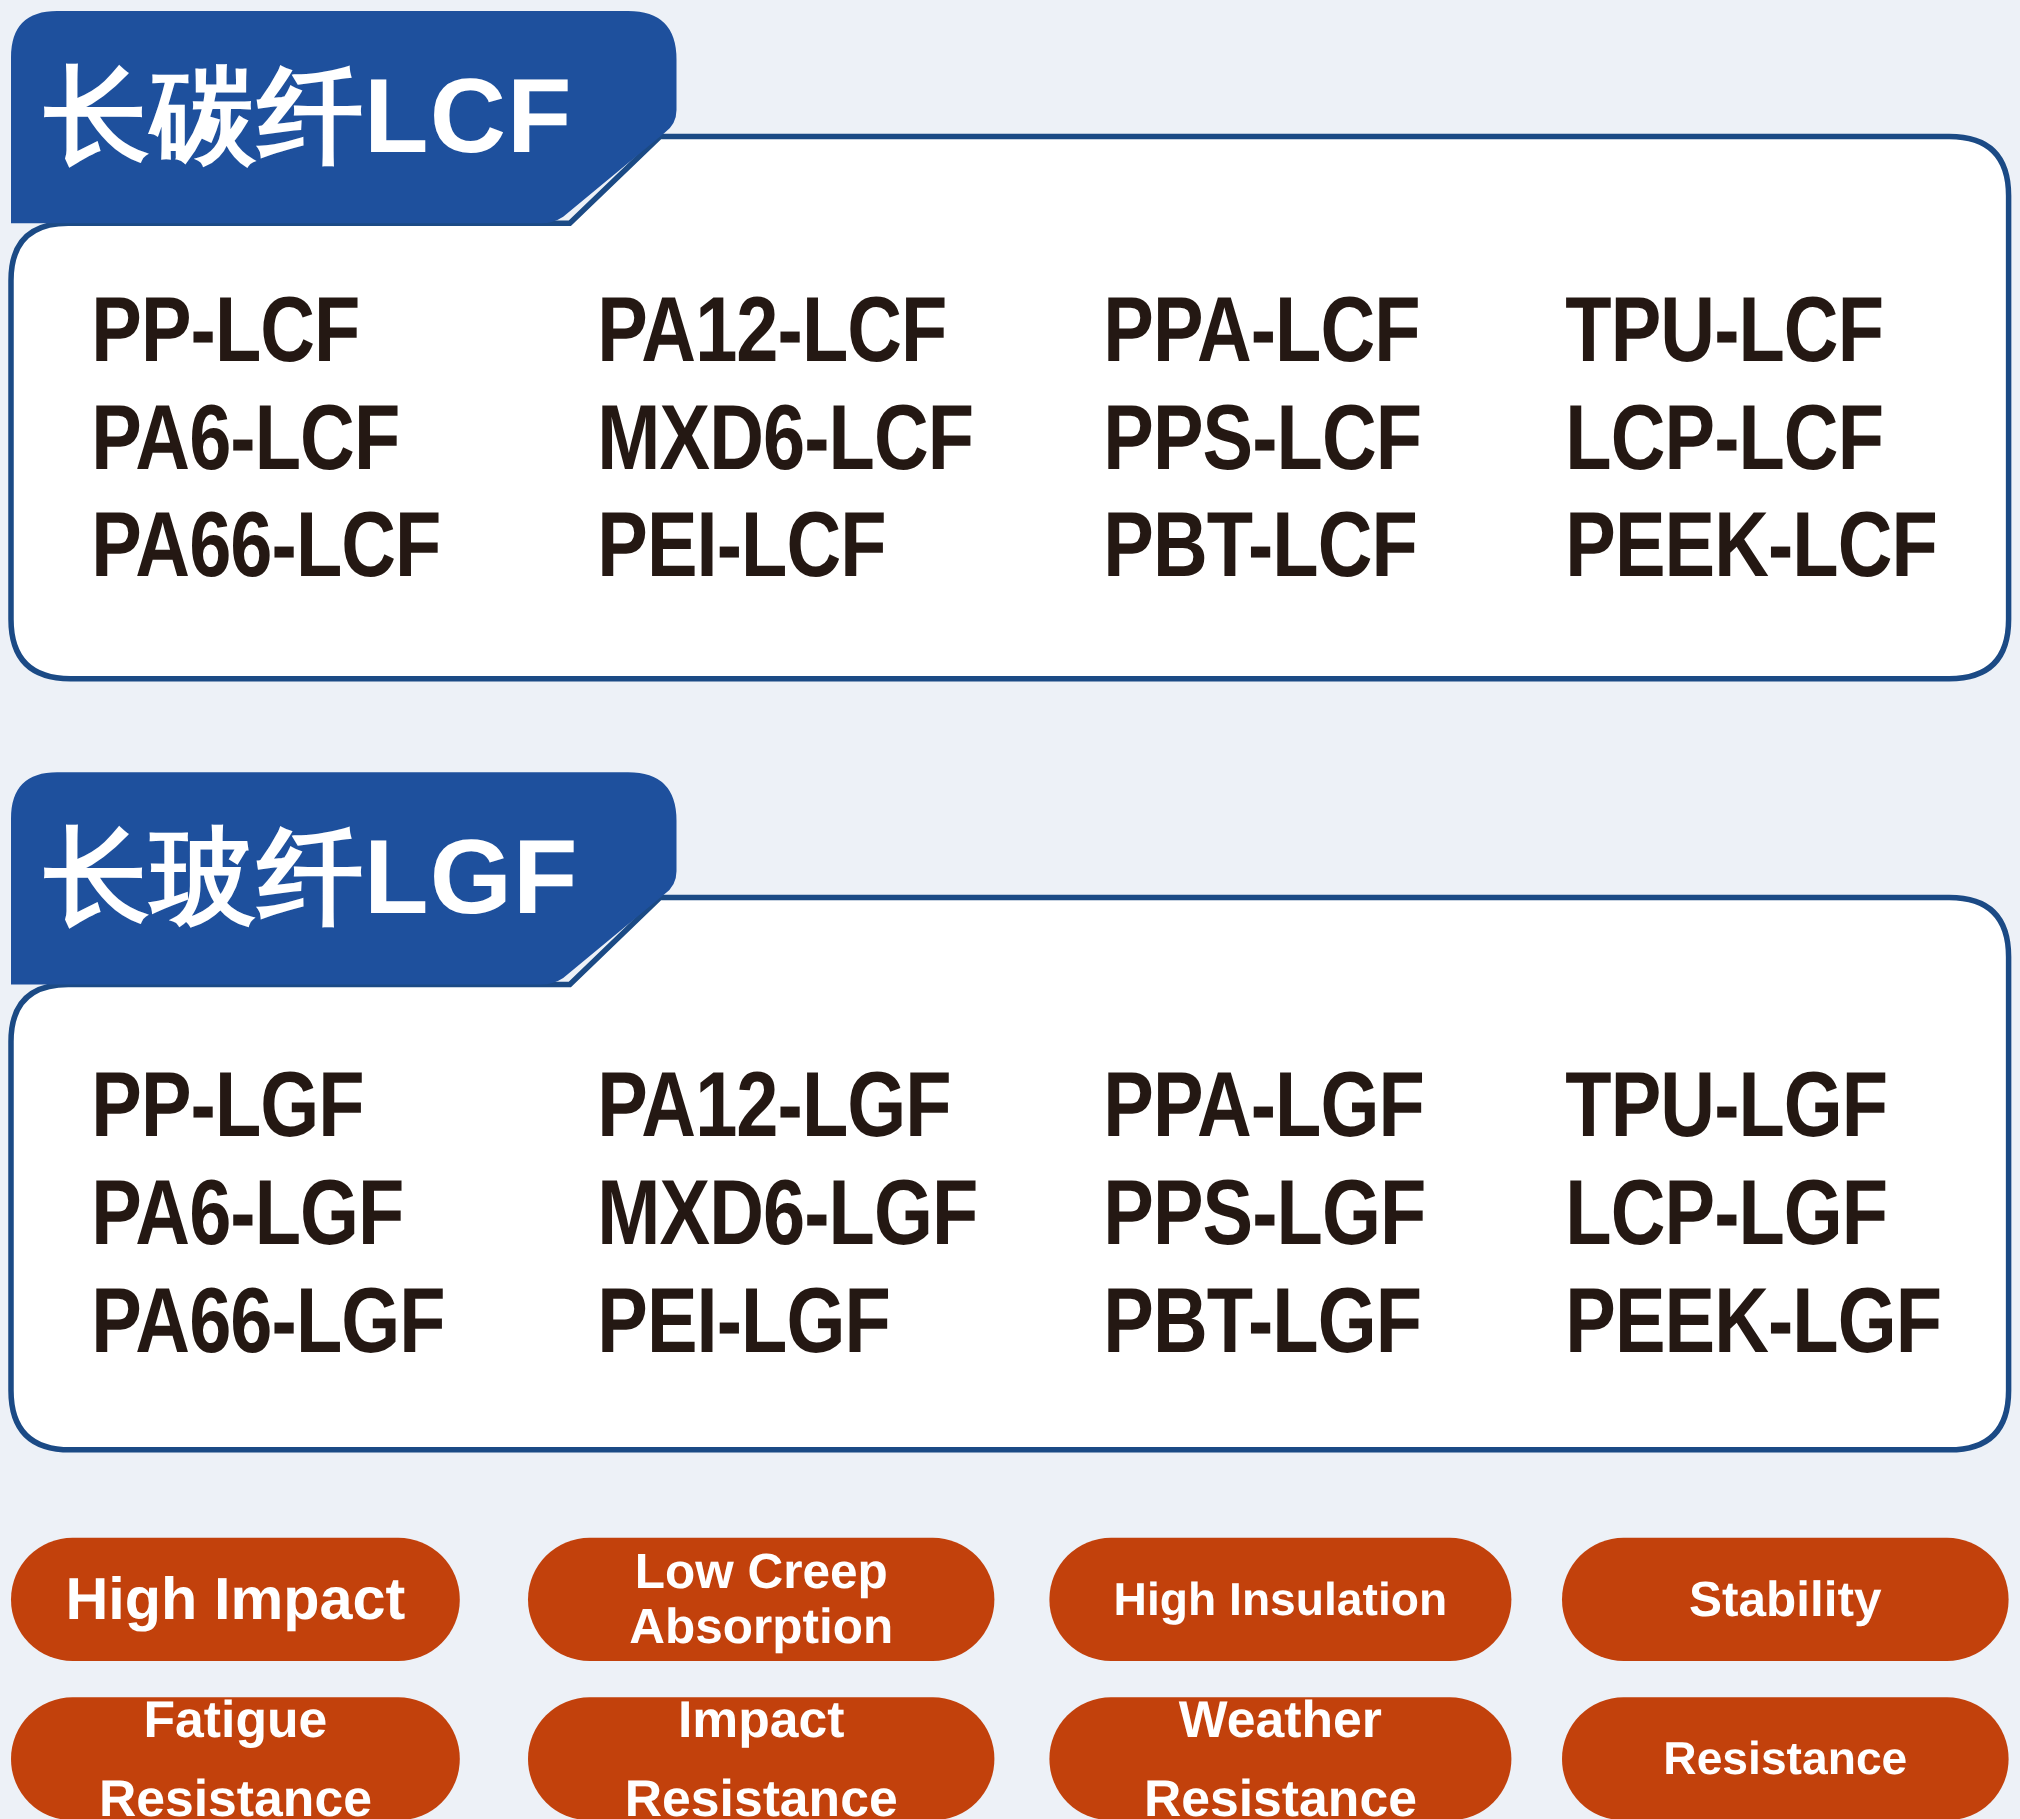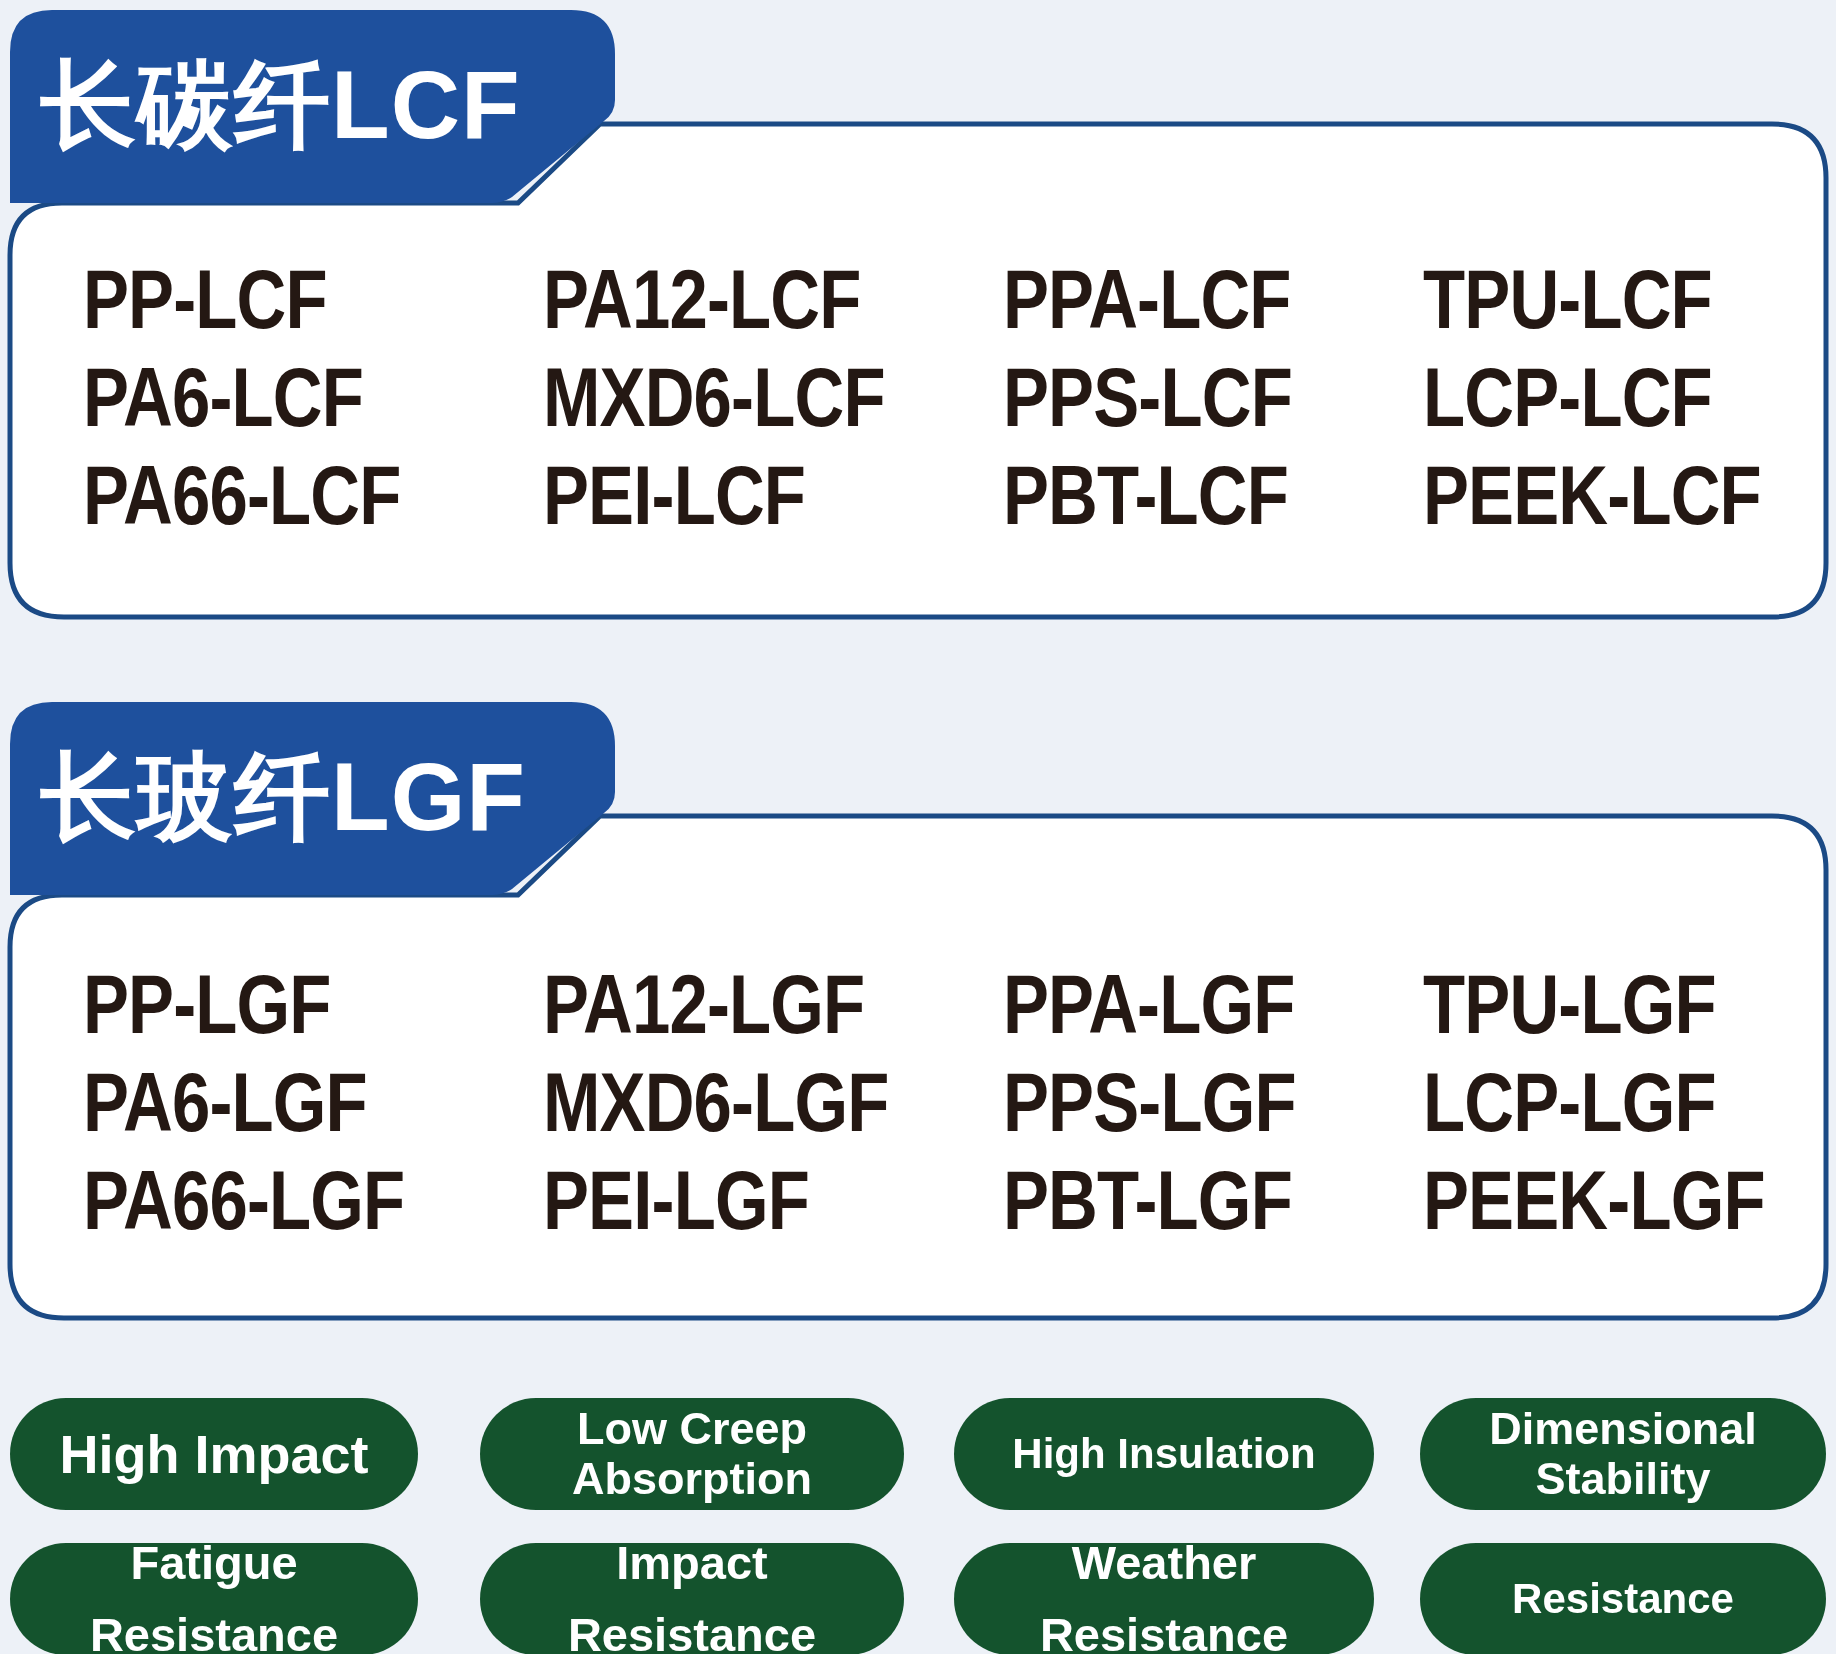--- a/index.html
+++ b/index.html
@@ -41,21 +41,21 @@
     line-height: 98px;
     letter-spacing: -1px;
     transform: scaleX(0.82);
     transform-origin: left center;
     white-space: nowrap;
   }
 
   .badge {
     position: absolute;
     height: 112px;
-    background: #14532d;
+    background: #c2410c;
     border-radius: 56px;
     display: flex; flex-direction: column;
     align-items: center; justify-content: center;
     color: #ffffff; font-weight: 700;
     text-align: center;
     line-height: 1.12;
     letter-spacing: 0px;
   }
   .badge-row-1 { top: 1398px; }
   .badge-row-2 { top: 1543px; }
@@ -122,21 +122,20 @@
 </div>
 <div class="badge badge-row-1 badge-c2 fs-45">
   <div>Low Creep</div>
   <div>Absorption</div>
 </div>
 <div class="badge badge-row-1 badge-c3 fs-50">
   <div>High Insulation</div>
   <div></div>
 </div>
 <div class="badge badge-row-1 badge-c4 fs-45">
-  <div>Dimensional</div>
   <div>Stability</div>
 </div>
 <div class="badge badge-row-2 badge-c1 fs-47">
   <div>Fatigue</div>
   <div>Resistance</div>
 </div>
 <div class="badge badge-row-2 badge-c2 fs-47">
   <div>Impact</div>
   <div>Resistance</div>
 </div>

